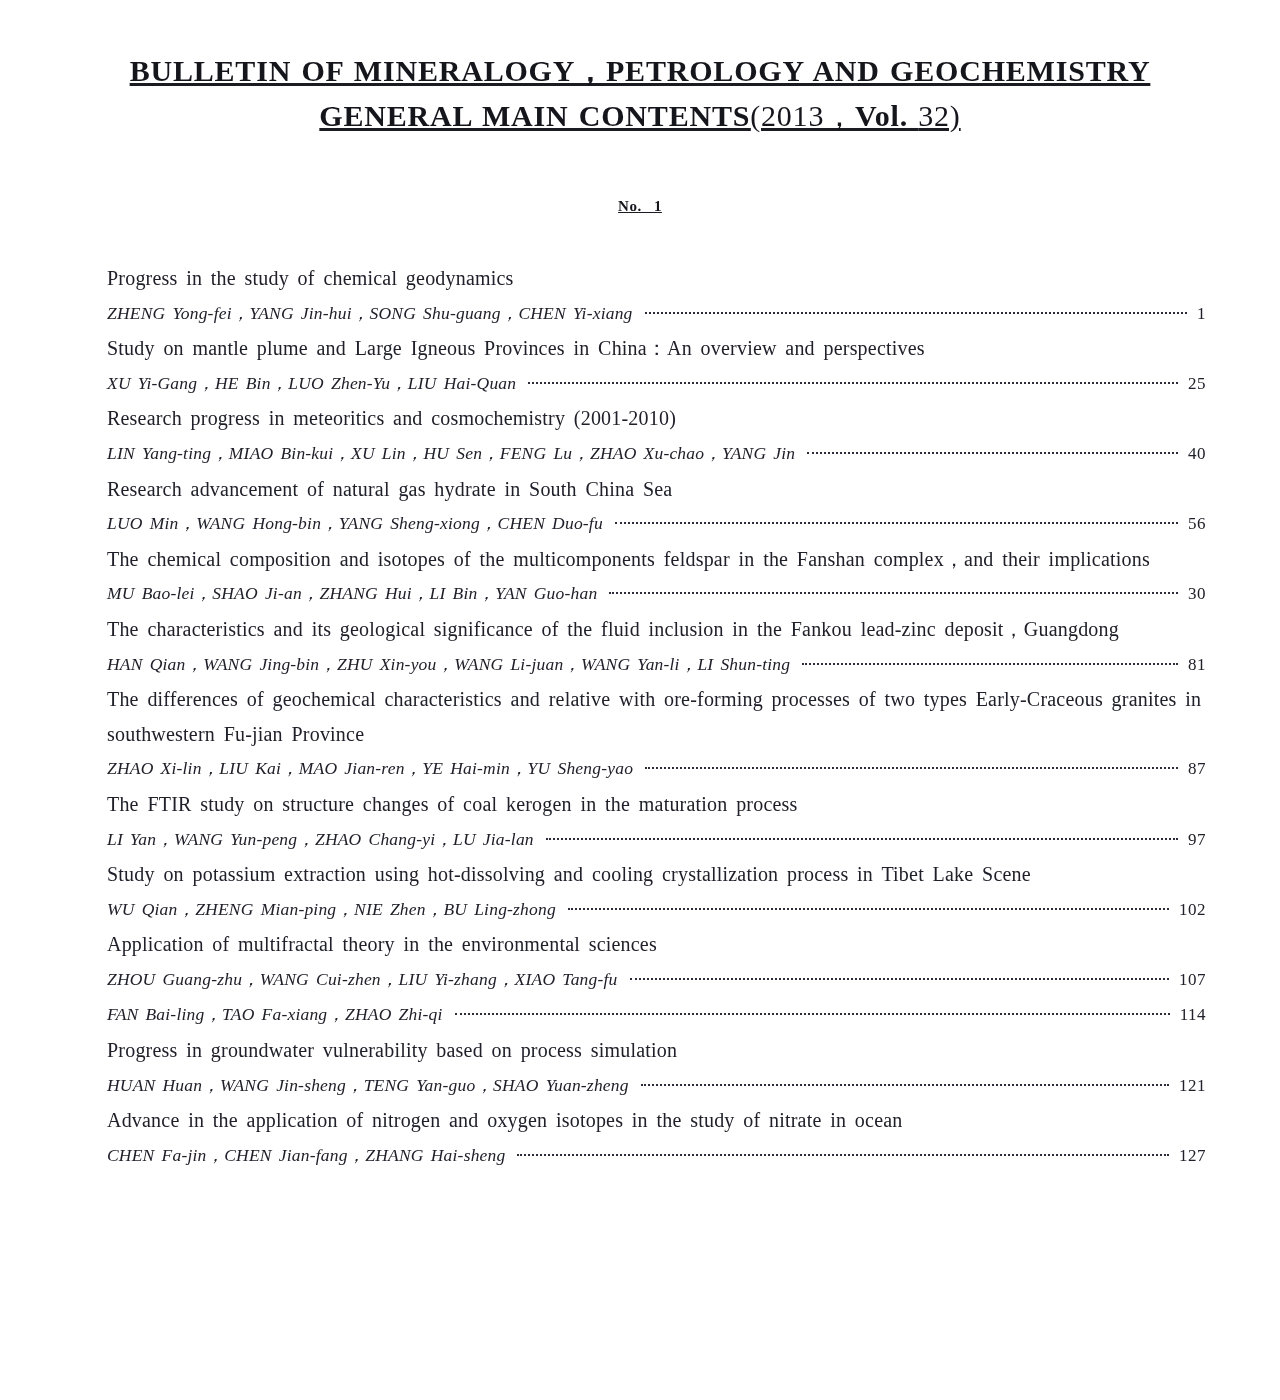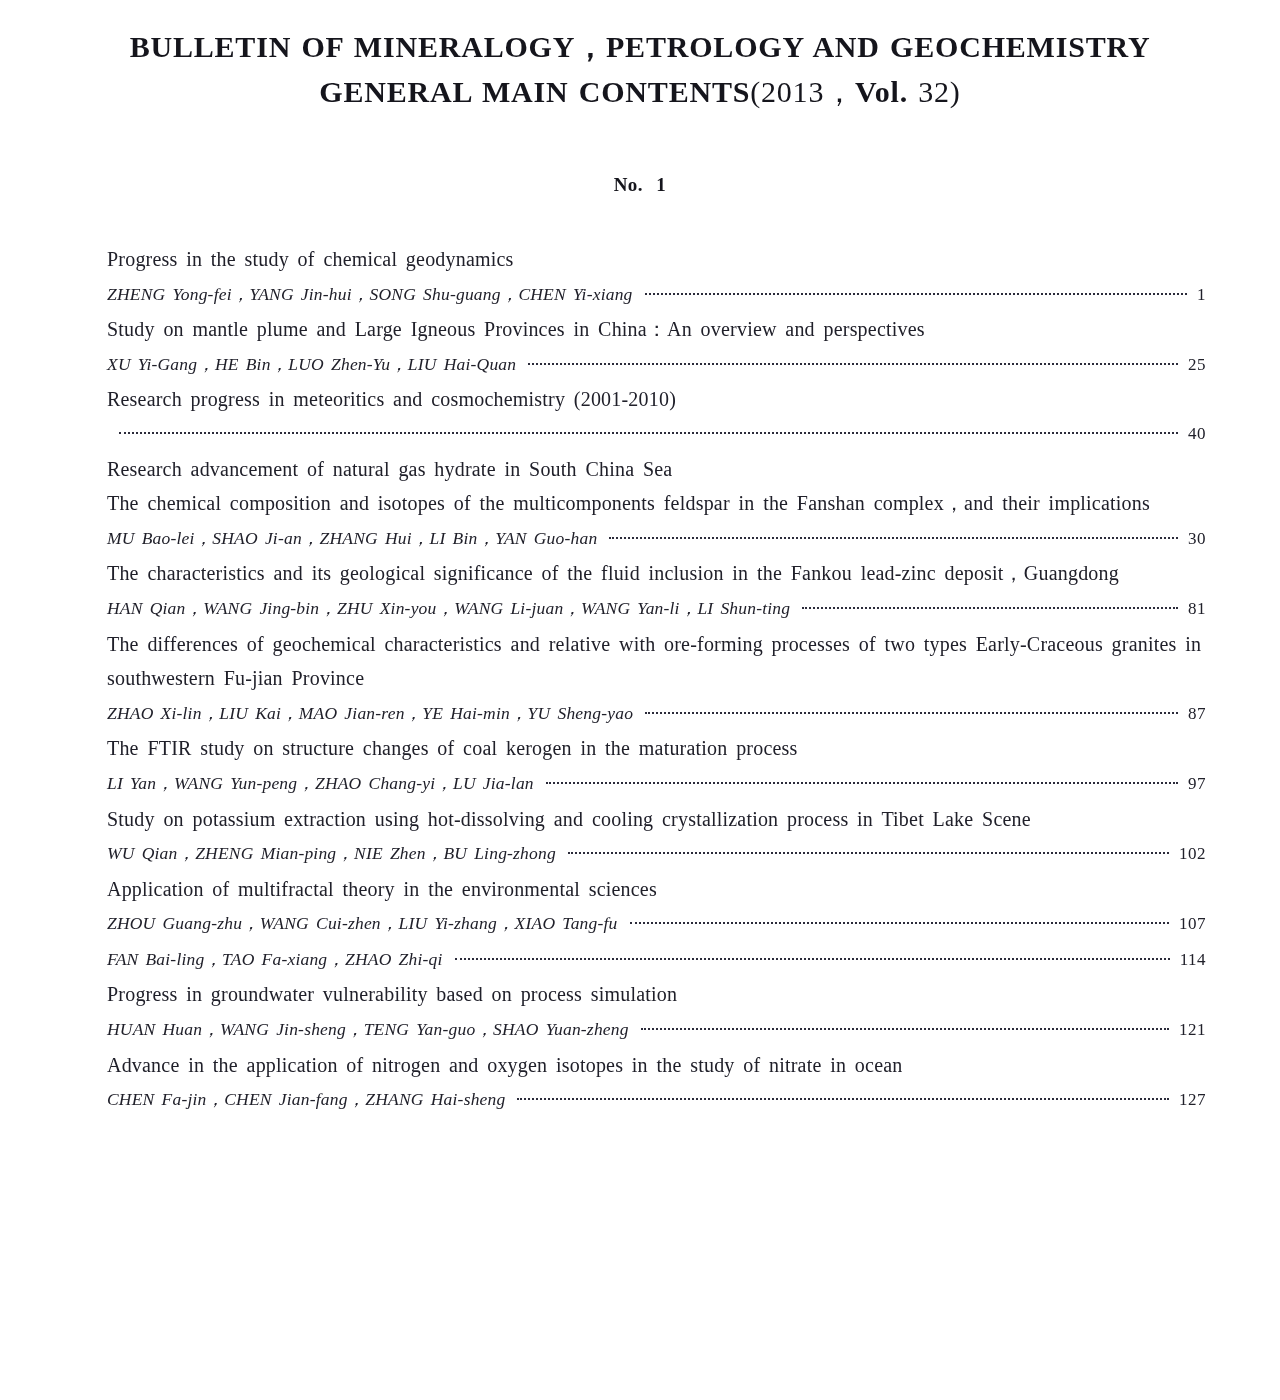--- a/index.html
+++ b/index.html
@@ -14,38 +14,39 @@
     font-family: "Liberation Serif", "DejaVu Serif", serif;
     overflow: hidden;
   }
   .page {
     position: relative;
     width: 1280px;
     height: 1400px;
   }
   .masthead {
     text-align: center;
-    padding-top: 24px;
+    padding-top: 48px;
+    text-decoration: underline;
   }
   .journal-title-line {
     font-weight: bold;
     font-size: 30px;
     line-height: 45px;
     letter-spacing: 0.8px;
     word-spacing: 2px;
     color: #15151c;
   }
   .journal-title-line .lite {
     font-weight: normal;
     text-align: center;
   }
   .issue-heading {
     margin-top: 60px;
     font-weight: bold;
-    font-size: 19px;
+    font-size: 15px;
     letter-spacing: 0.5px;
     word-spacing: 8px;
     color: #15151c;
     text-align: center;
   }
   .toc {
     margin-top: 46px;
     margin-left: 107px;
     width: 1099px;
   }
@@ -111,27 +112,33 @@
       <div class="authors-line">
         <span class="authors">XU Yi-Gang，HE Bin，LUO Zhen-Yu，LIU Hai-Quan</span>
         <span class="leader"></span>
         <span class="pagenum">25</span>
       </div>
     </div>
 
     <div class="entry">
       <div class="entry-title">Research progress in meteoritics and cosmochemistry (2001-2010)</div>
       <div class="authors-line">
+        <span class="authors">LIN Yang-ting，MIAO Bin-kui，XU Lin，HU Sen，FENG Lu，ZHAO Xu-chao，YANG Jin</span>
         <span class="leader"></span>
         <span class="pagenum">40</span>
       </div>
     </div>
 
     <div class="entry">
       <div class="entry-title">Research advancement of natural gas hydrate in South China Sea</div>
+      <div class="authors-line">
+        <span class="authors">LUO Min，WANG Hong-bin，YANG Sheng-xiong，CHEN Duo-fu</span>
+        <span class="leader"></span>
+        <span class="pagenum">56</span>
+      </div>
     </div>
 
     <div class="entry">
       <div class="entry-title">The chemical composition and isotopes of the multicomponents feldspar in the Fanshan complex，and their implications</div>
       <div class="authors-line">
         <span class="authors">MU Bao-lei，SHAO Ji-an，ZHANG Hui，LI Bin，YAN Guo-han</span>
         <span class="leader"></span>
         <span class="pagenum">30</span>
       </div>
     </div>

